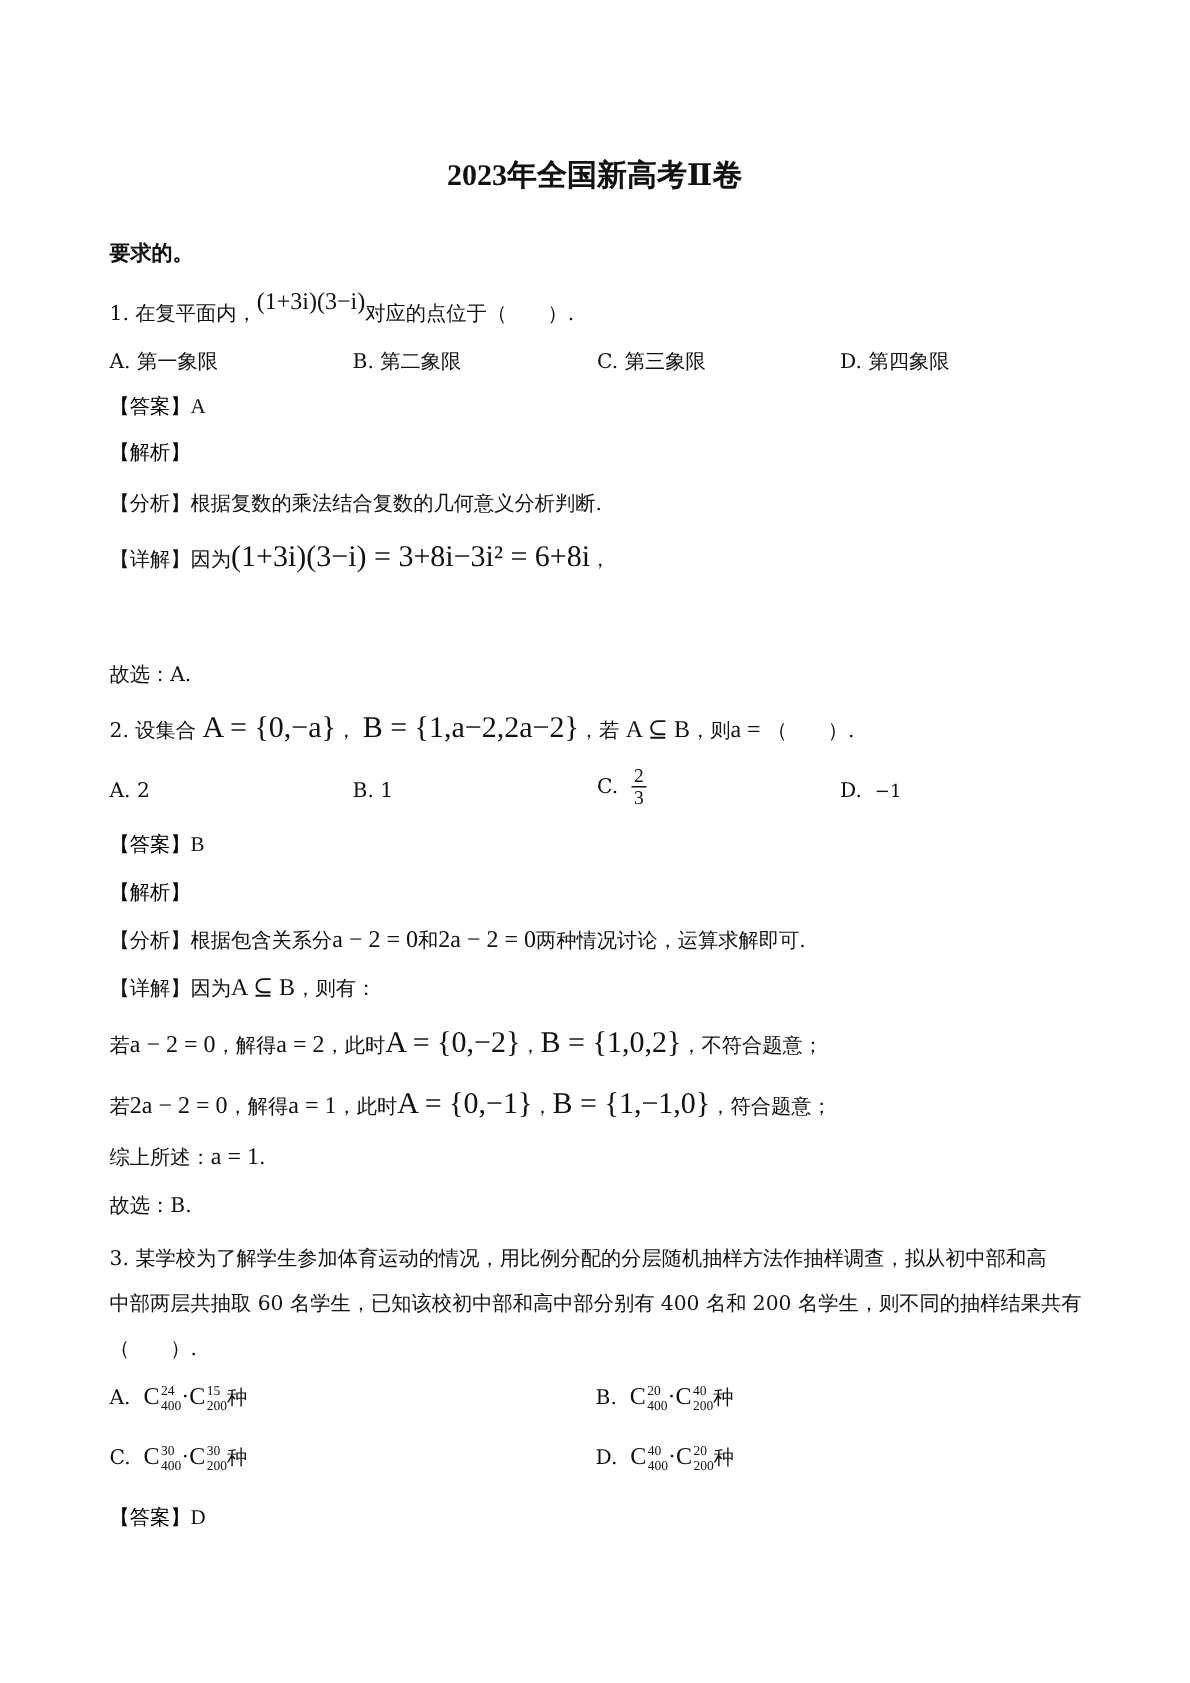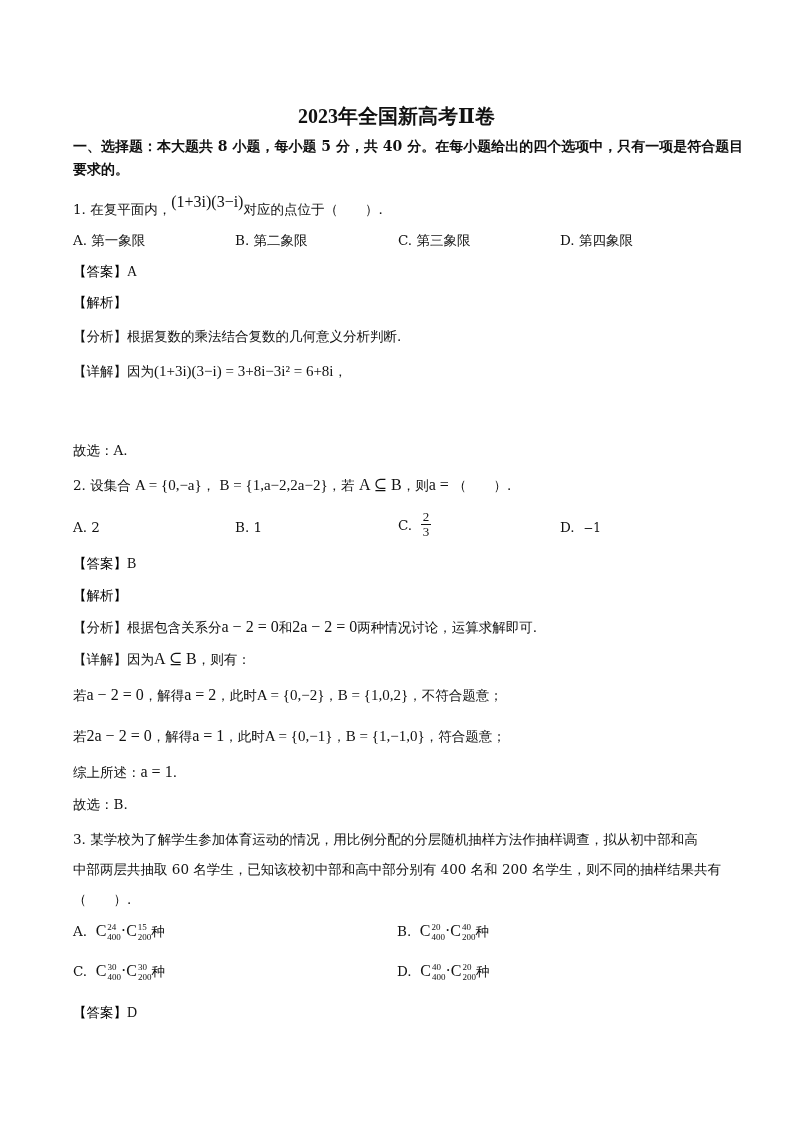--- a/index.html
+++ b/index.html
@@ -5,36 +5,35 @@
   html, body { margin: 0; padding: 0; background: #ffffff; }
   body { width: 793px; height: 1122px; position: relative; overflow: hidden;
          font-family: "DejaVu Serif", "Liberation Serif", serif; color: #111; }
   .page { position: absolute; left: 0; top: 0; width: 793px; height: 1122px; }
   .line { position: absolute; left: 73px; white-space: nowrap; font-size: 13.5px; line-height: 18px; }
   .title { position: absolute; top: 103px; left: 0; width: 793px; text-align: center;
            font-size: 20px; font-weight: bold; font-family: "Liberation Serif", "DejaVu Serif", serif; }
   .section { font-weight: bold; font-size: 14px; }
   .tag { color: #000000; }
   .math { font-family: "Liberation Serif", "DejaVu Serif", serif; font-size: 16px; }
-  .big { font-size: 15px; }
+  .big { font-size: 20px; }
   .opt { position: absolute; white-space: nowrap; font-size: 13.5px; }
   .frac { display: inline-flex; flex-direction: column; align-items: center; vertical-align: middle;
           font-family: "Liberation Serif", serif; font-size: 13px; line-height: 14px; }
   .frac .num { border-bottom: 1px solid #111; padding: 0 2px; }
   .comb { font-family: "Liberation Serif", serif; font-size: 16px; }
   .comb .ss { display: inline-flex; flex-direction: column; vertical-align: middle; line-height: 10px; font-size: 9px; margin-left: 1px; }
 </style>
 </head>
 <body>
 
 <div class="page">
 
   <div class="title">2023年全国新高考Ⅱ卷</div>
 
-  <div class="line section" style="top:137px;">一、选择题：本大题共 8 小题，每小题 5 分，共 40 分。在每小题给出的四个选项中，只有一项是符合题目</div>
   <div class="line section" style="top:160px;">要求的。</div>
 
   <div class="line" style="top:200px;">
     <span>1. 在复平面内，</span><span class="math" style="position:relative;top:-7px;">(1+3i)(3−i)</span><span>对应的点位于（　　）.</span>
   </div>
 
   <div class="opt" style="left:73px; top:232px;"><span>A.</span>&nbsp;<span>第一象限</span></div>
   <div class="opt" style="left:235px; top:232px;"><span>B.</span>&nbsp;<span>第二象限</span></div>
   <div class="opt" style="left:398px; top:232px;"><span>C.</span>&nbsp;<span>第三象限</span></div>
   <div class="opt" style="left:560px; top:232px;"><span>D.</span>&nbsp;<span>第四象限</span></div>

